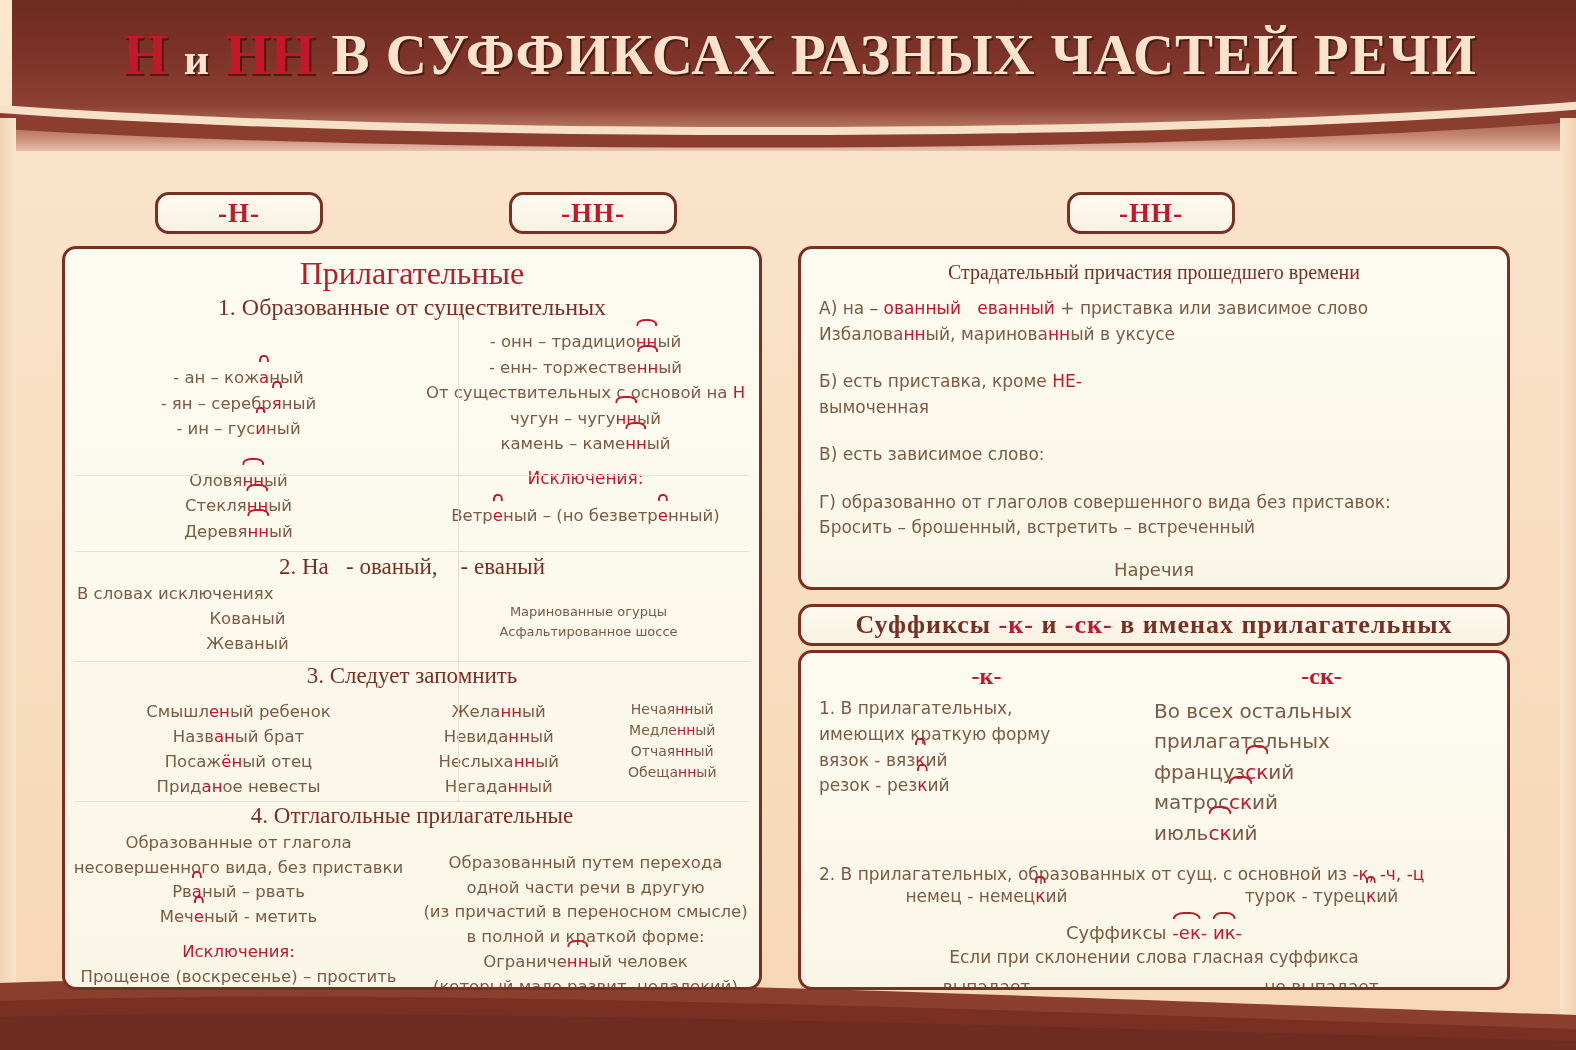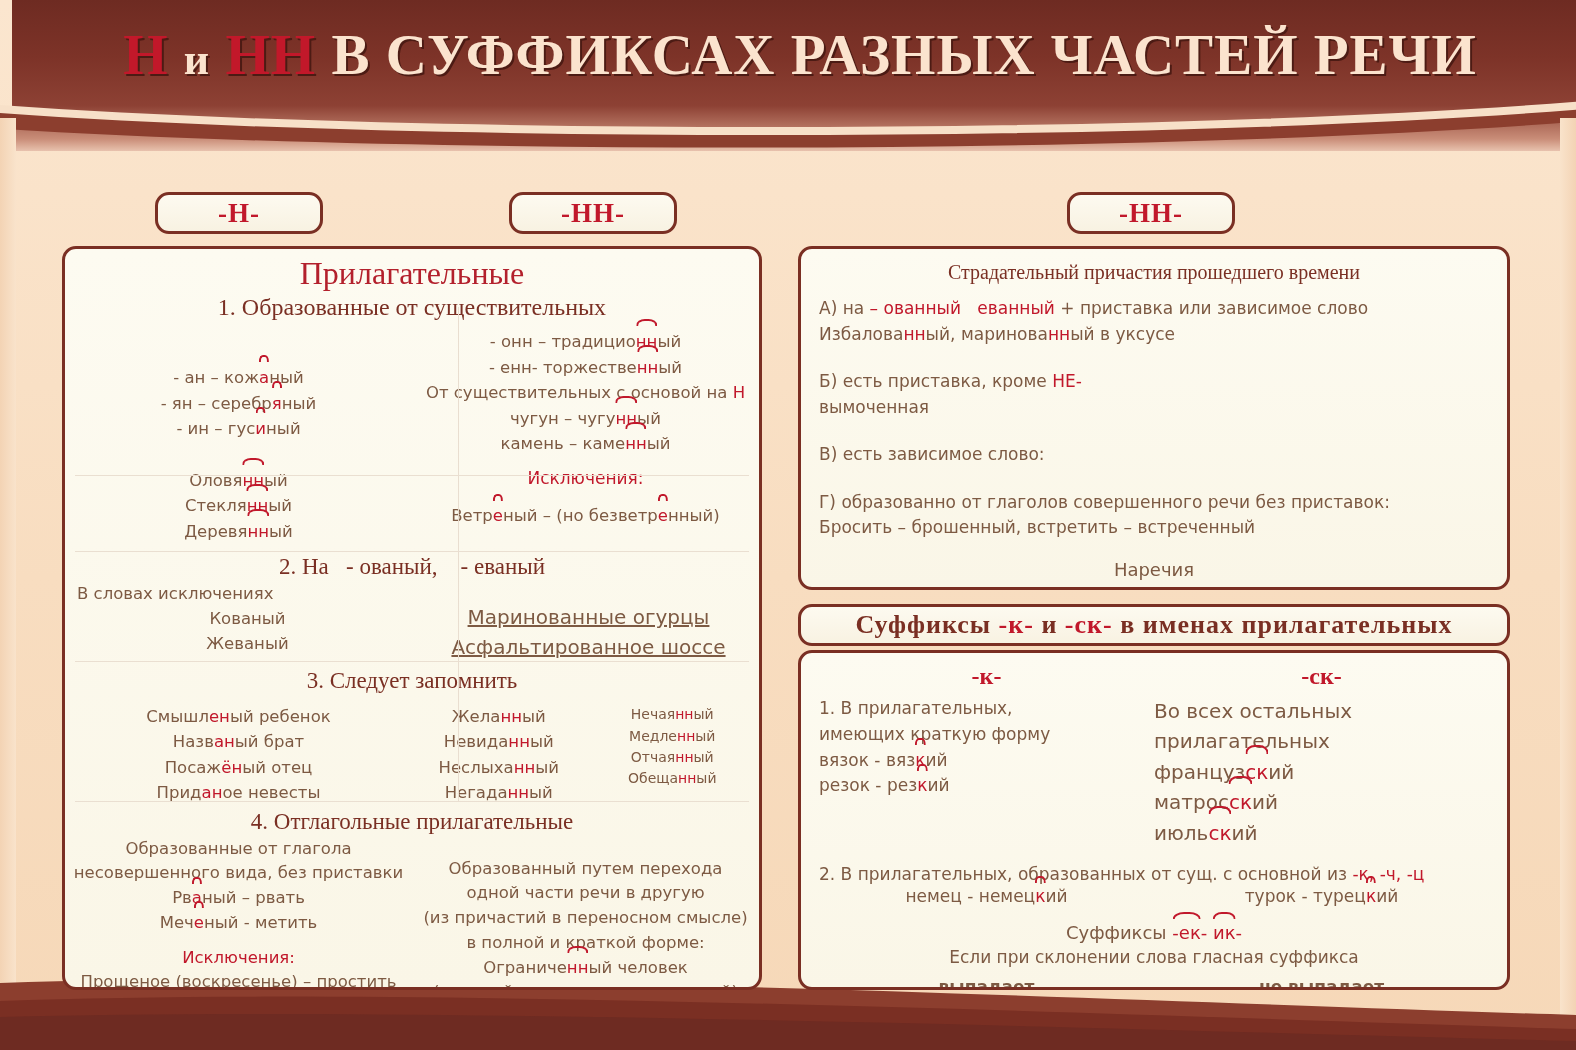--- a/index.html
+++ b/index.html
@@ -204,21 +204,21 @@
     <span>2. На</span>
     &nbsp;&nbsp;<span>- ованый,</span>
     &nbsp;&nbsp;&nbsp;<span>- еваный</span>
   </div>
   <div class="row" style="margin-top:2px;">
     <div class="col body-txt" style="font-size:16.5px; line-height:1.5; padding-left:12px;">
       <div style="text-align:left;">В словах исключениях</div>
       <div class="c">Кованый</div>
       <div class="c">Жеваный</div>
     </div>
-    <div class="col body-txt c" style="font-size:20px; line-height:1.5; padding-top:20px;text-decoration:underline;">
+    <div class="col body-txt c" style="font-size:13px; line-height:1.5; padding-top:20px;">
       <div>Маринованные огурцы</div>
       <div>Асфальтированное шоссе</div>
     </div>
   </div>
 
   <div class="sec-h" style="font-size:23px; margin-top:6px;">3. Следует запомнить</div>
   <div class="row" style="margin-top:10px;">
     <div class="col body-txt c" style="font-size:16.5px; line-height:1.52;">
       <div>Смышл<span class="red">ен</span>ый ребенок</div>
       <div>Назв<span class="red">ан</span>ый брат</div>
@@ -284,21 +284,21 @@
       <span class="red">НЕ-</span>
     </div>
     <div>вымоченная</div>
   </div>
 
   <div class="body-txt l" style="font-size:17px; line-height:1.5; margin-top:22px;">
     <div>В) есть зависимое слово:</div>
   </div>
 
   <div class="body-txt l" style="font-size:17px; line-height:1.5; margin-top:22px;">
-    <div>Г) образованно от глаголов совершенного речи без приставок:</div>
+    <div>Г) образованно от глаголов совершенного вида без приставок:</div>
     <div>Бросить – брошенный, встретить – встреченный</div>
   </div>
 
   <div class="body-txt c" style="font-size:18px; margin-top:18px;">Наречия</div>
 
 </div>
 
 <div class="badge" style="left:798px; top:604px; width:712px; height:42px; font-size:26px; color:#7a2f23;">
   <span>Суффиксы</span>&nbsp;
   <span class="red">-к-</span>&nbsp;
@@ -337,21 +337,21 @@
     <div class="col body-txt c" style="font-size:17px;">турок - турец<span class="rf red">к</span>ий</div>
   </div>
 
   <div class="body-txt c" style="font-size:18px; margin-top:16px;">
     <span>Суффиксы</span>
     <span class="rf red">-ек</span><span class="red">-</span>
     <span class="rf red">ик</span><span class="red">-</span>
   </div>
   <div class="body-txt c" style="font-size:17px; margin-top:4px;">Если при склонении слова гласная суффикса</div>
 
-  <div class="row" style="margin-top:10px;font-weight:bold;">
+  <div class="row" style="margin-top:10px;">
     <div class="col c body-txt" style="font-size:17px;">выпадает</div>
     <div class="col c body-txt" style="font-size:17px;">не выпадает</div>
   </div>
 
   <div class="row" style="margin-top:2px;">
     <div class="col l red" style="font-family:'Liberation Serif',serif; font-weight:700; font-size:25px; padding-left:52px;">-ЕК-</div>
     <div class="col" style="text-align:right;">
       <span class="red" style="font-family:'Liberation Serif',serif; font-weight:700; font-size:25px; padding-right:60px;">-ИК-</span>
     </div>
   </div>

